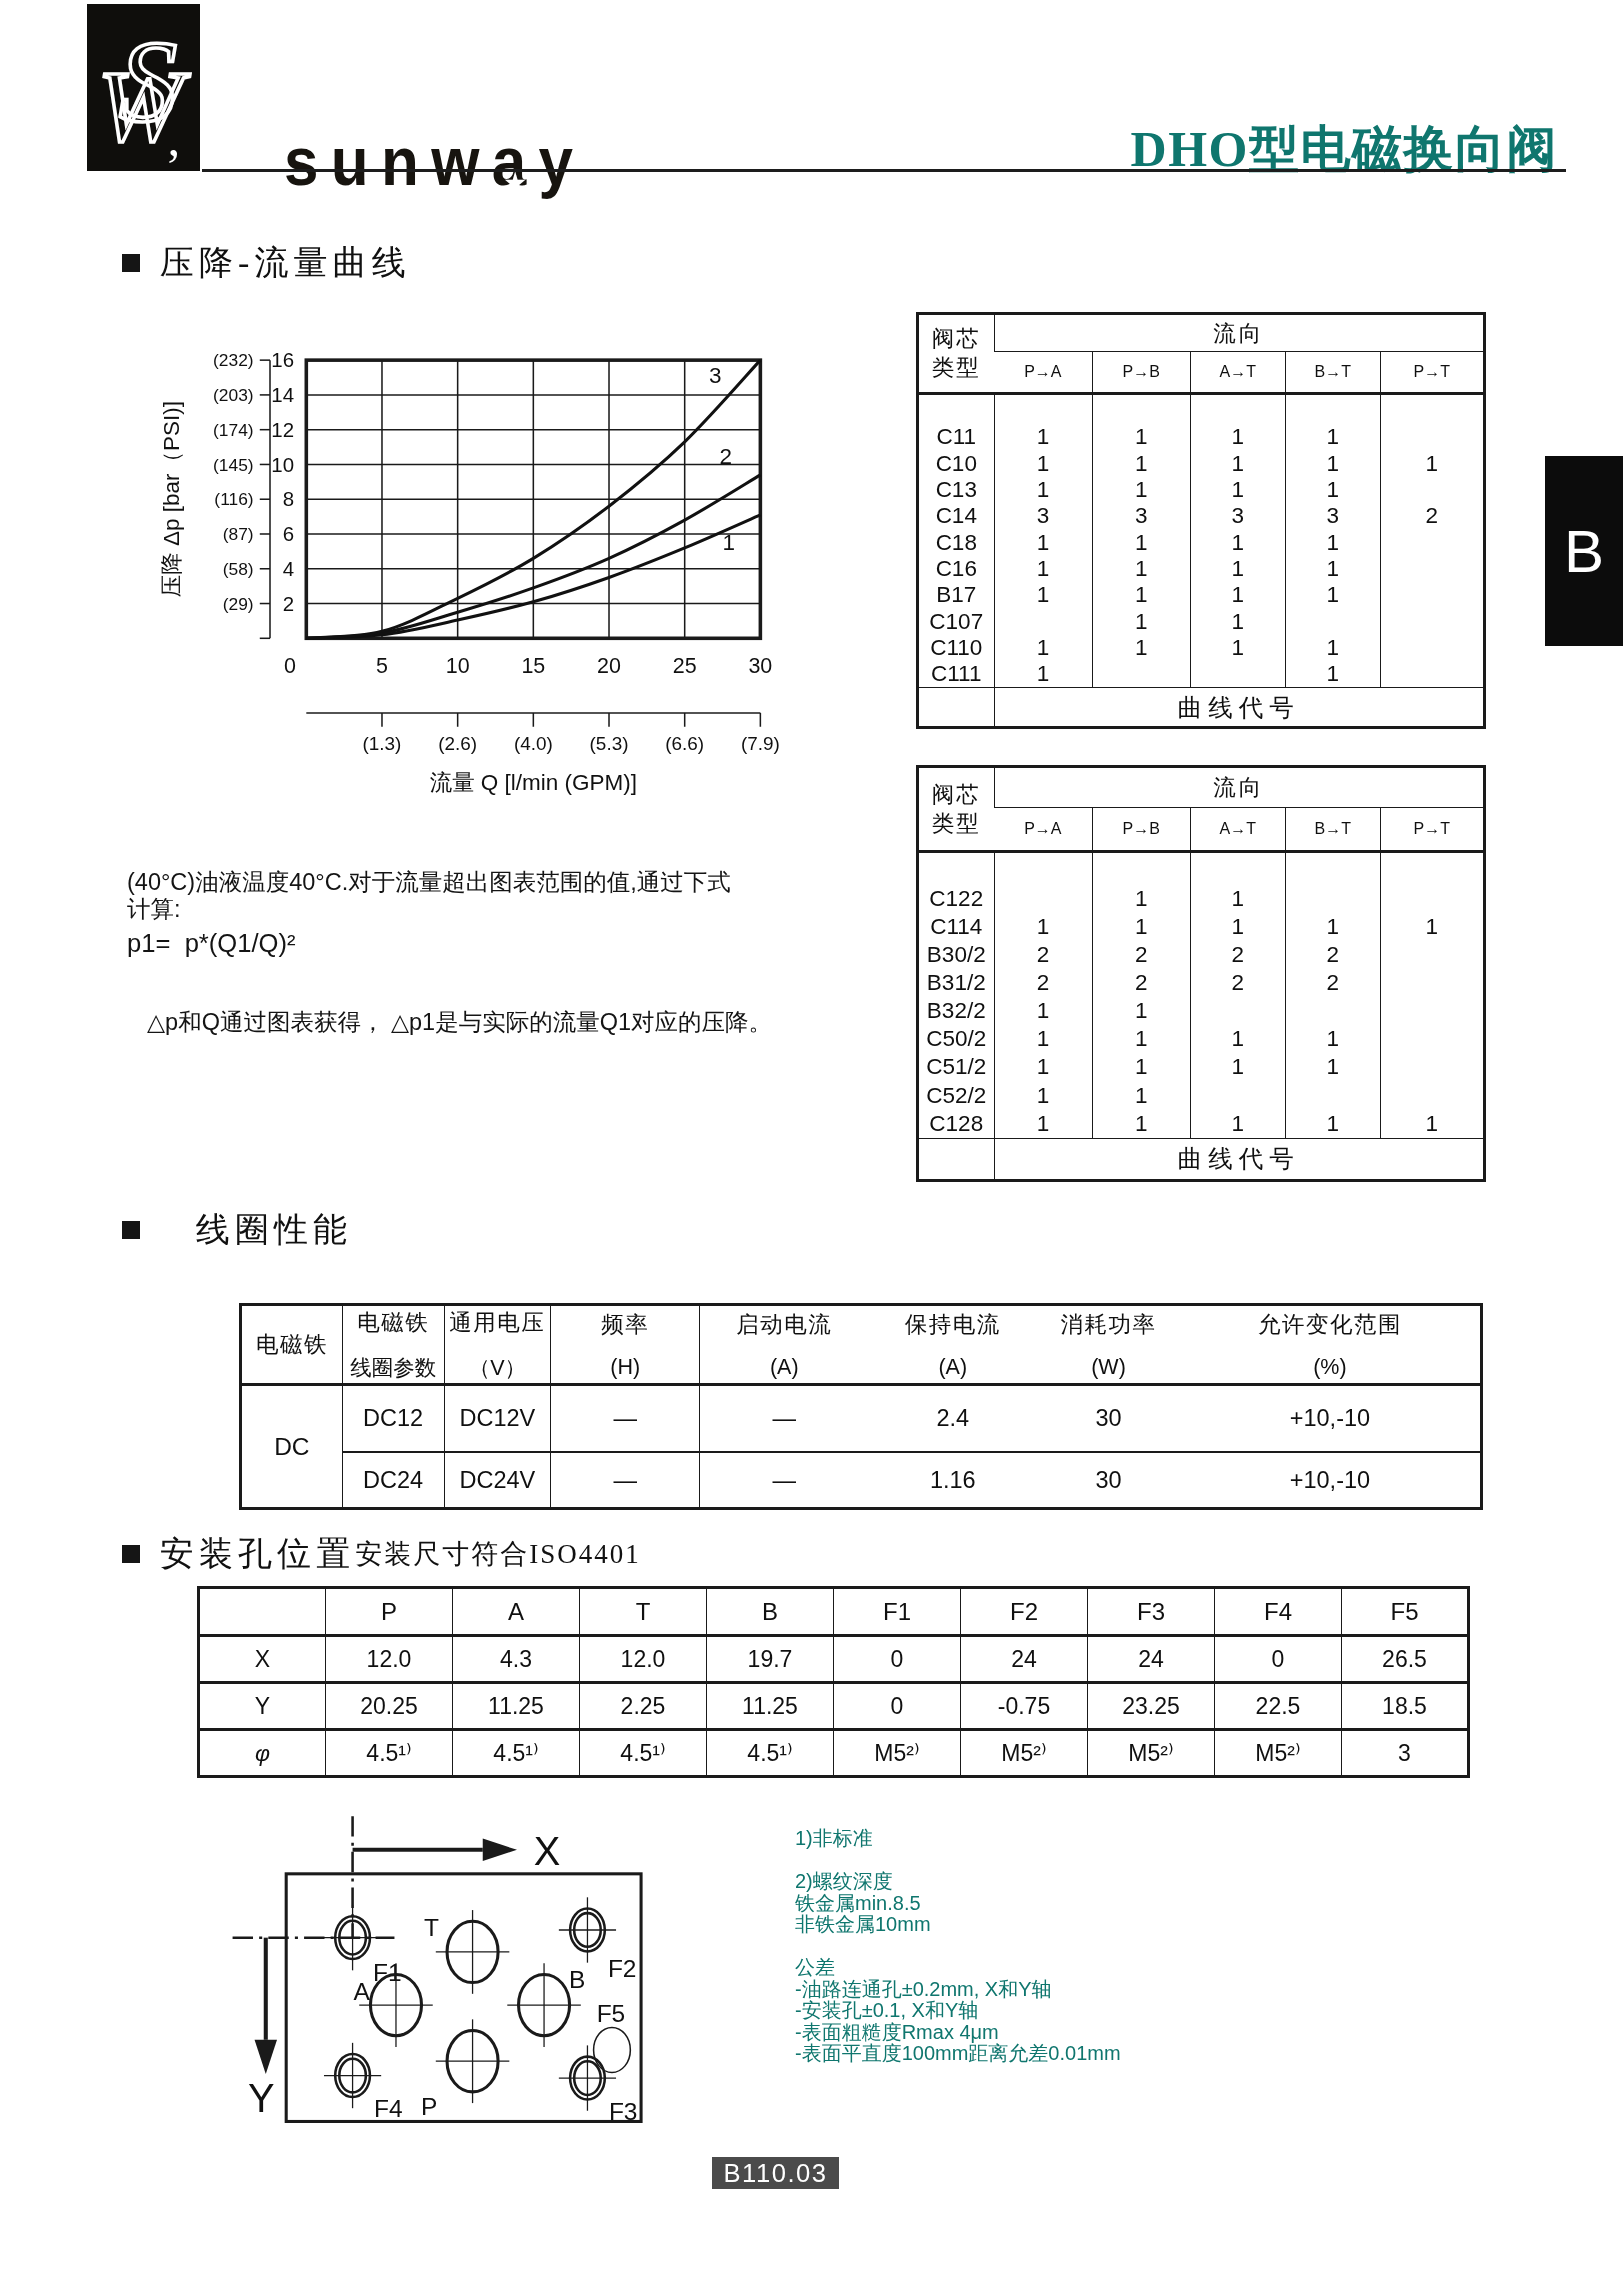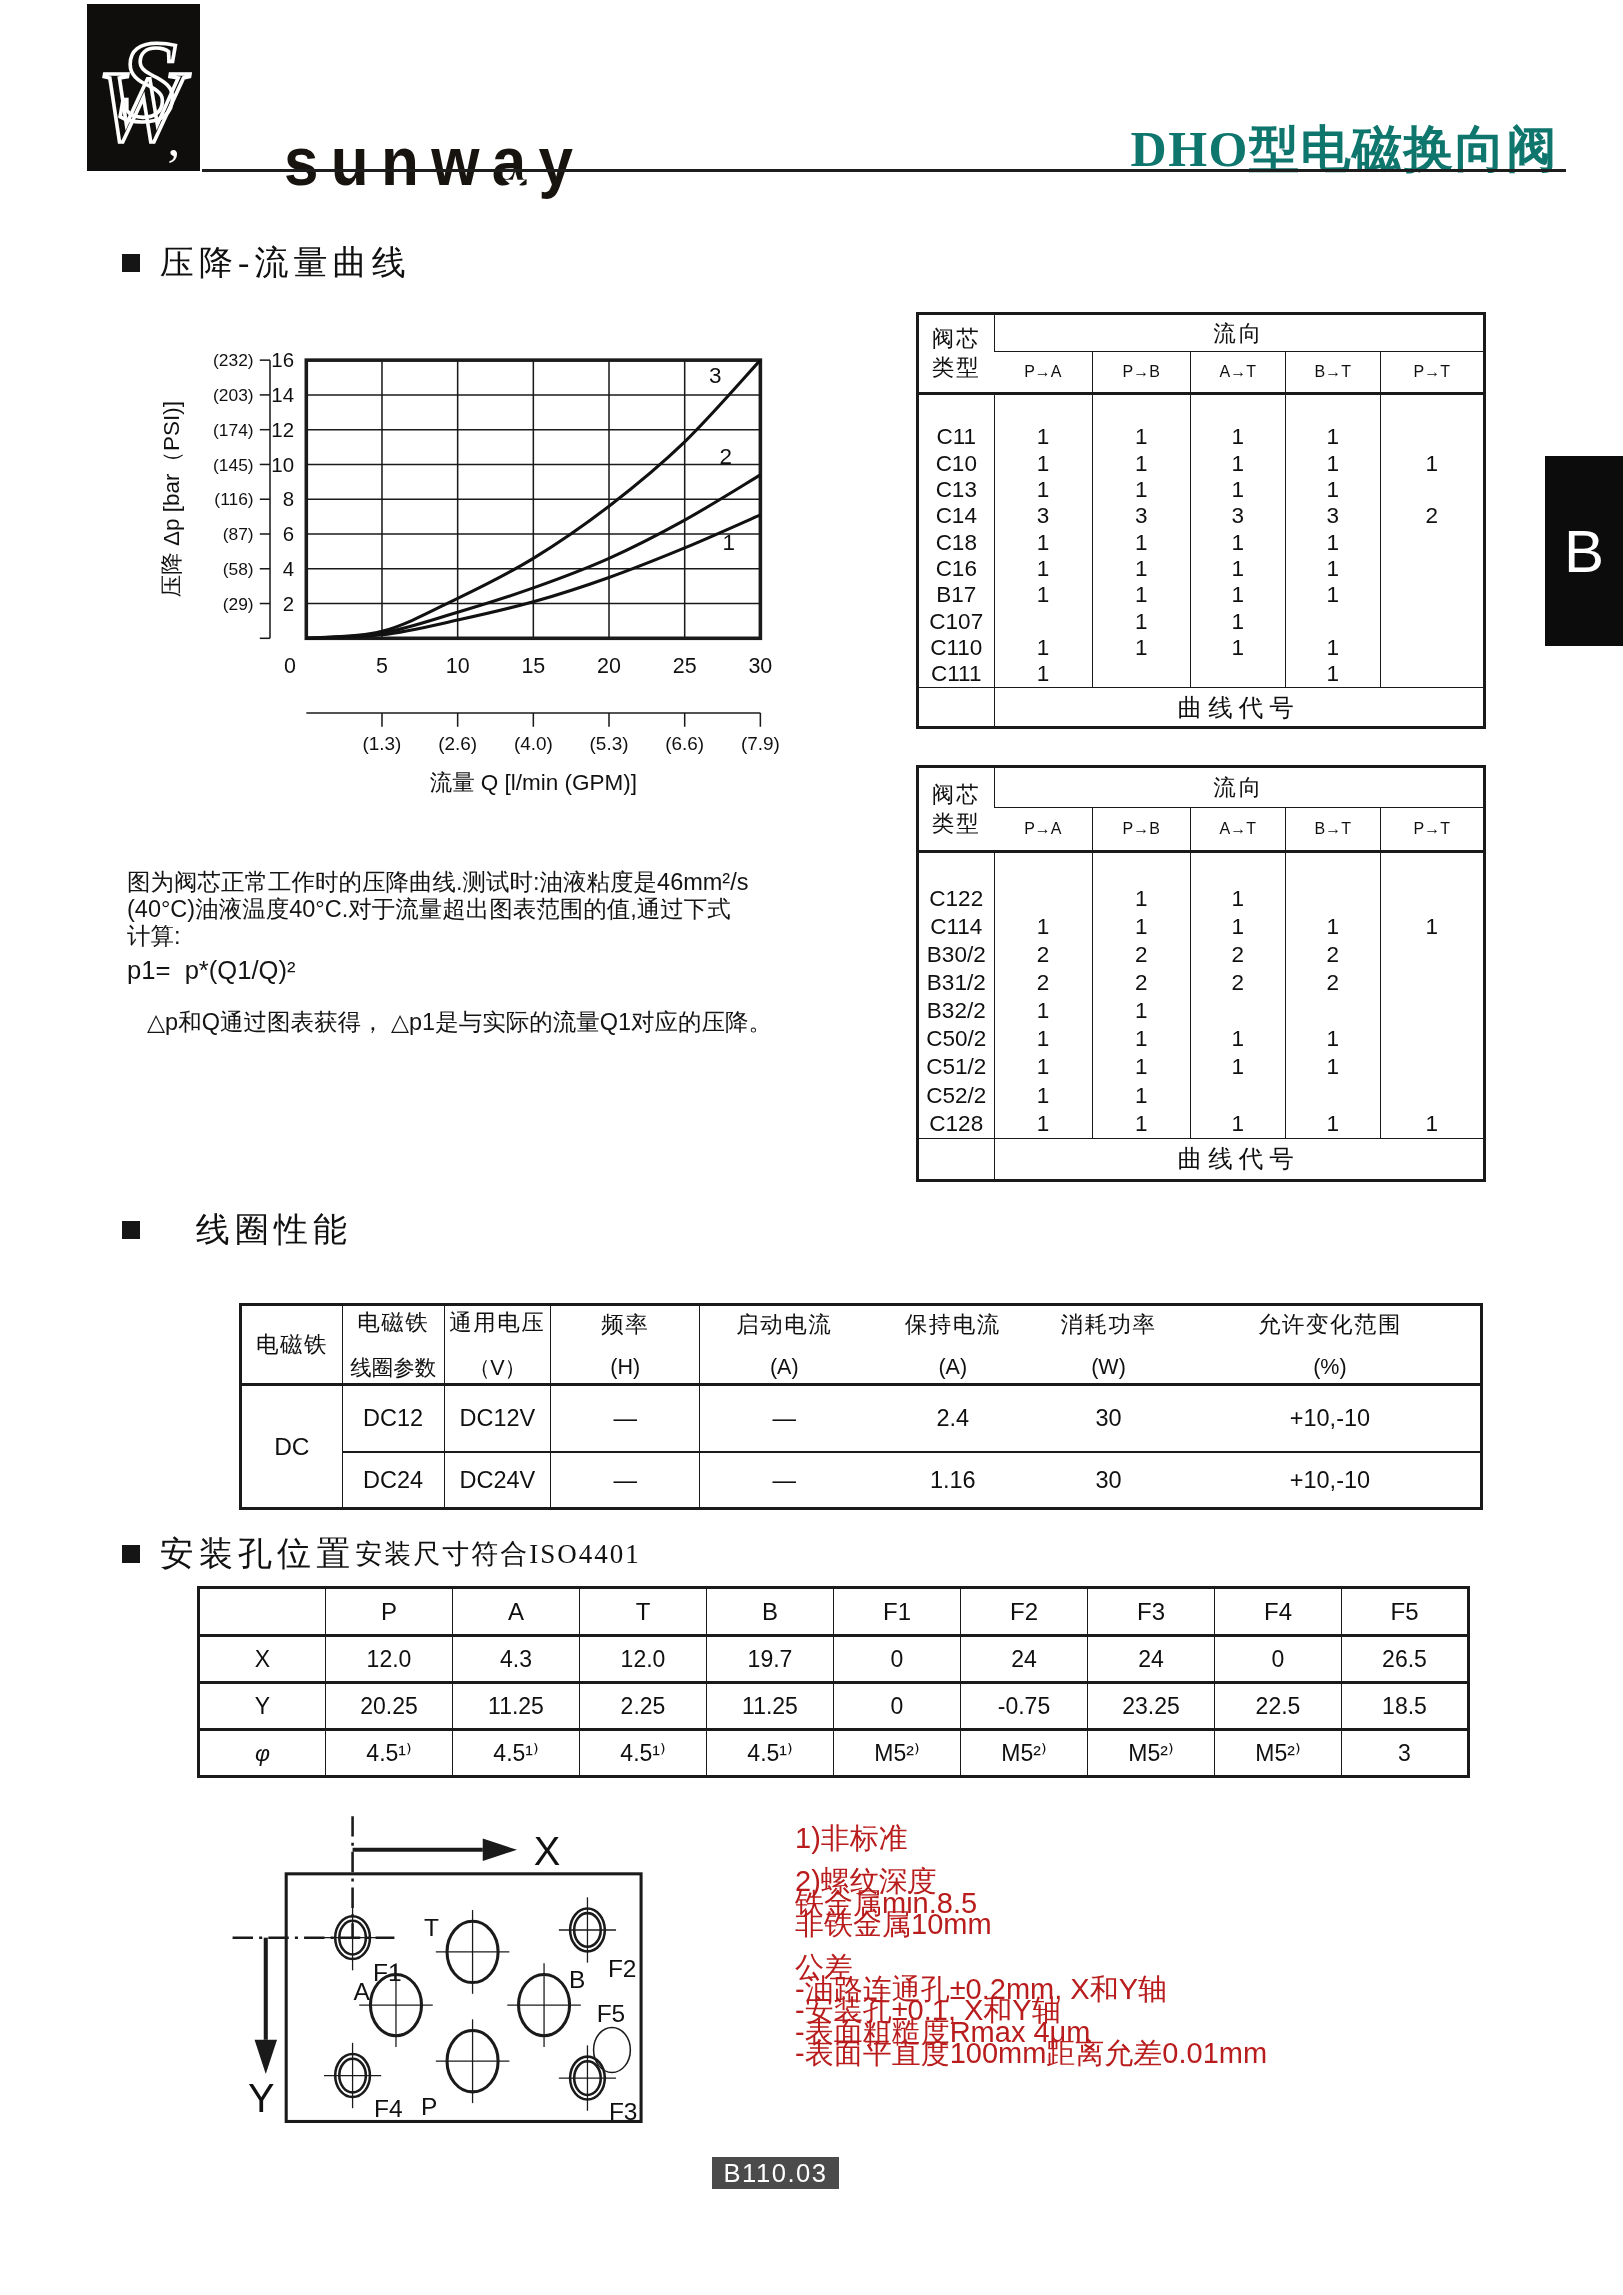--- a/index.html
+++ b/index.html
@@ -73,21 +73,21 @@
   .mt-table td{padding:0;text-align:center;border-left:1.5px solid #1a1a1a;
                border-top:3.1px solid #1a1a1a;font-size:23px;color:#101010;}
   .mt-table td:first-child{border-left:none;}
   .mt-table tbody:first-of-type td{border-top:none;}
   .mr-h td{height:45px;font-size:24px;}
   .mr td{height:44px;}
   .mt-table tbody:last-of-type tr:last-child .mt-name{font-style:italic;}
 
   
   .notes{left:795px;top:1828px;width:639px;}
-  .note-line{min-height:21.5px;font-size:29px;line-height:21.5px;white-space:pre;color:#b91c1c;}
+  .note-line{min-height:21.5px;font-size:20px;line-height:21.5px;white-space:pre;color:#0f766e;}
 
   
   #chart-svg{left:143px;top:286px;}
   #diagram-svg{left:204px;top:1810px;}
 
   
   .footer-badge{left:712px;top:2157px;width:127px;height:32px;background:#4b4b4b;
                 color:#ffffff;display:flex;align-items:center;justify-content:center;
                 font-size:25.6px;letter-spacing:1.5px;}
 </style>
@@ -451,21 +451,20 @@
   <tbody>
     <tr class="fr-foot">
       <td></td>
       <td colspan="5">曲线代号</td>
     </tr>
   </tbody>
 </table>
 </div>
 
 <div class="abs desc">
-  <div class="desc-line">图为阀芯正常工作时的压降曲线.测试时:油液粘度是46mm²/s</div>
   <div class="desc-line">(40°C)油液温度40°C.对于流量超出图表范围的值,通过下式</div>
   <div class="desc-line">计算:</div>
   <div class="formula">p1=  p*(Q1/Q)²</div>
 </div>
 <div class="abs conclusion">△p和Q通过图表获得， △p1是与实际的流量Q1对应的压降。</div>
 
 <div class="sec" style="left:122px;top:1207px;gap:36px;">
   <span class="sq"></span>
   <span class="sec-text">线圈性能</span>
 </div>

